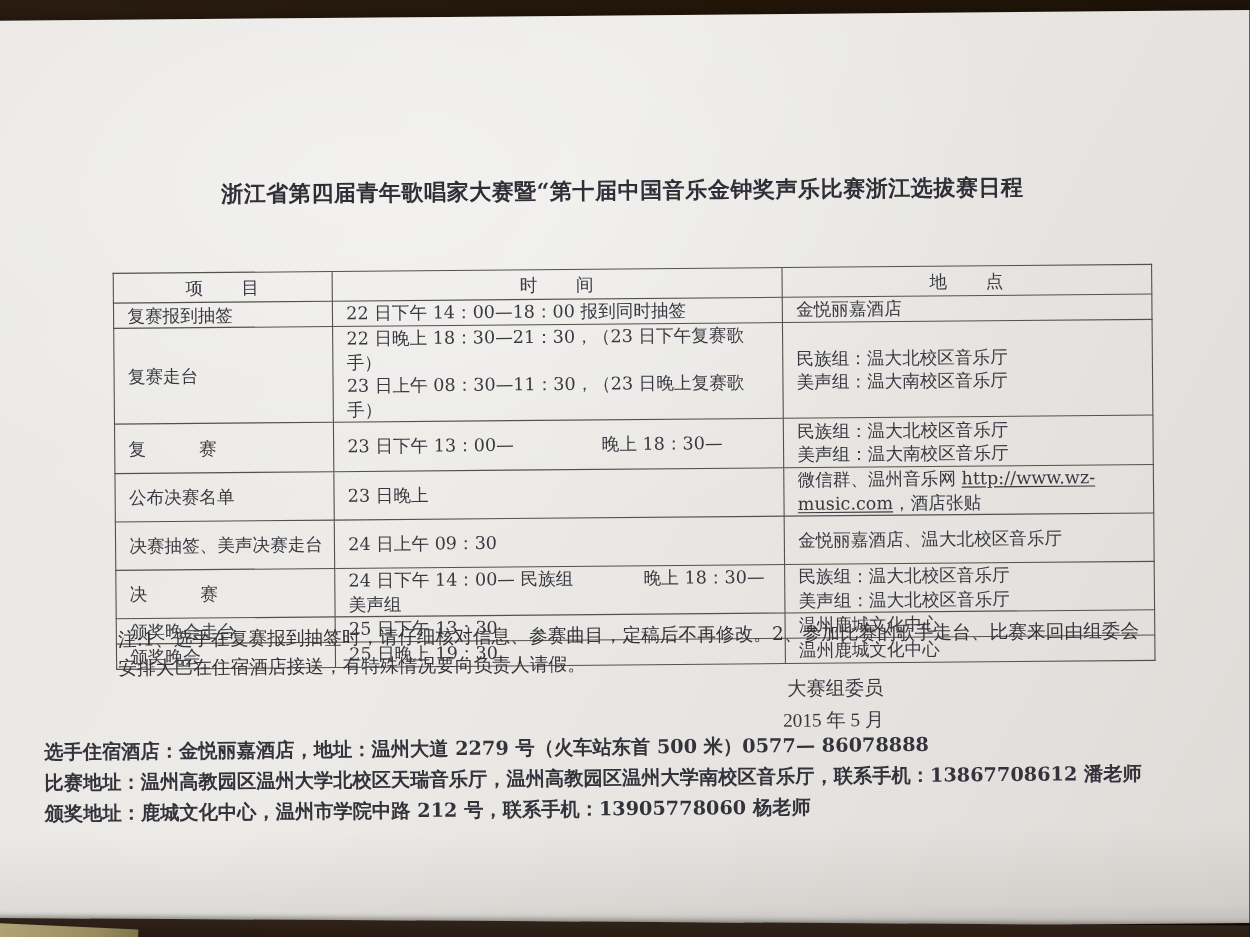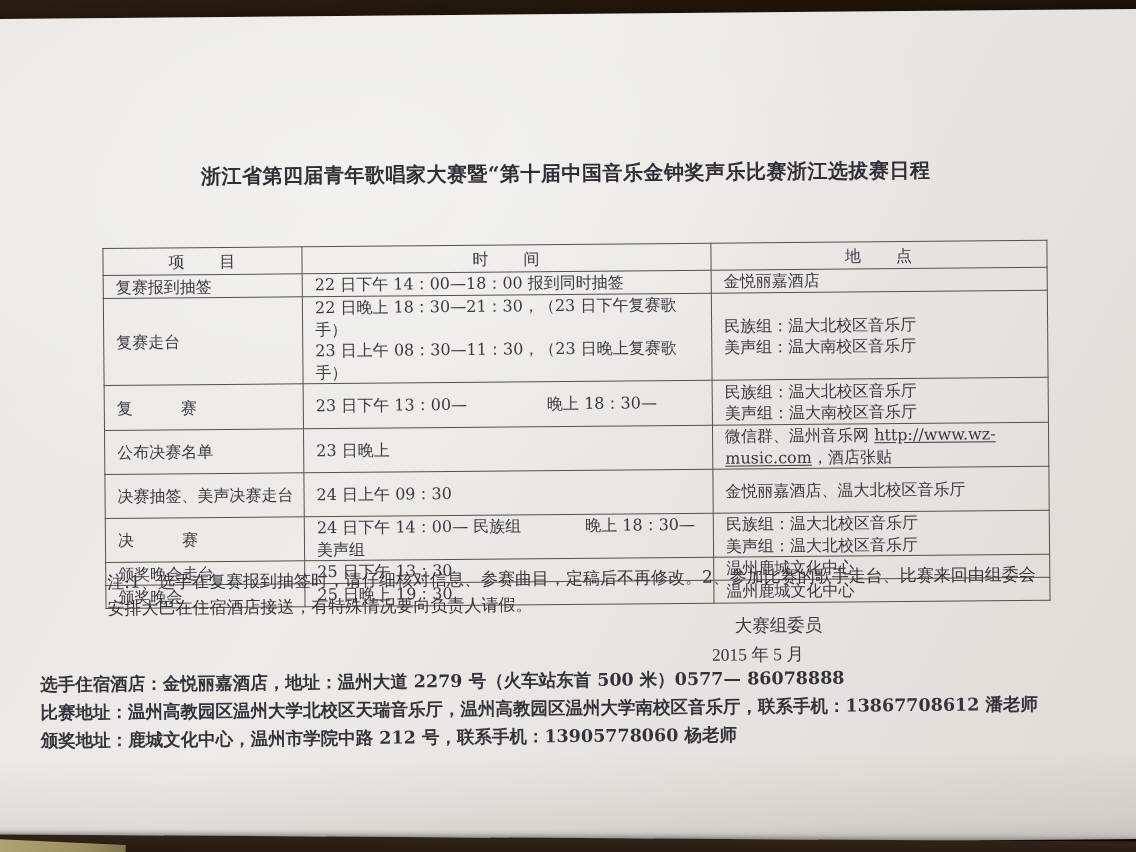--- a/index.html
+++ b/index.html
@@ -96,21 +96,20 @@
     width: 932px;
     font-size: 17px;
     line-height: 26px;
     color: #353339;
   }
   .signature {
     position: absolute;
     left: 726px; top: 601px;
     font-size: 17.5px;
     color: #3a3840;
-    margin-left: 19px;
   }
   .date {
     position: absolute;
     left: 722px; top: 630px;
     font-size: 17.5px;
     color: #3a3840;
     font-family: Liberation Serif, serif;
   }
   .footer {
     position: absolute;

